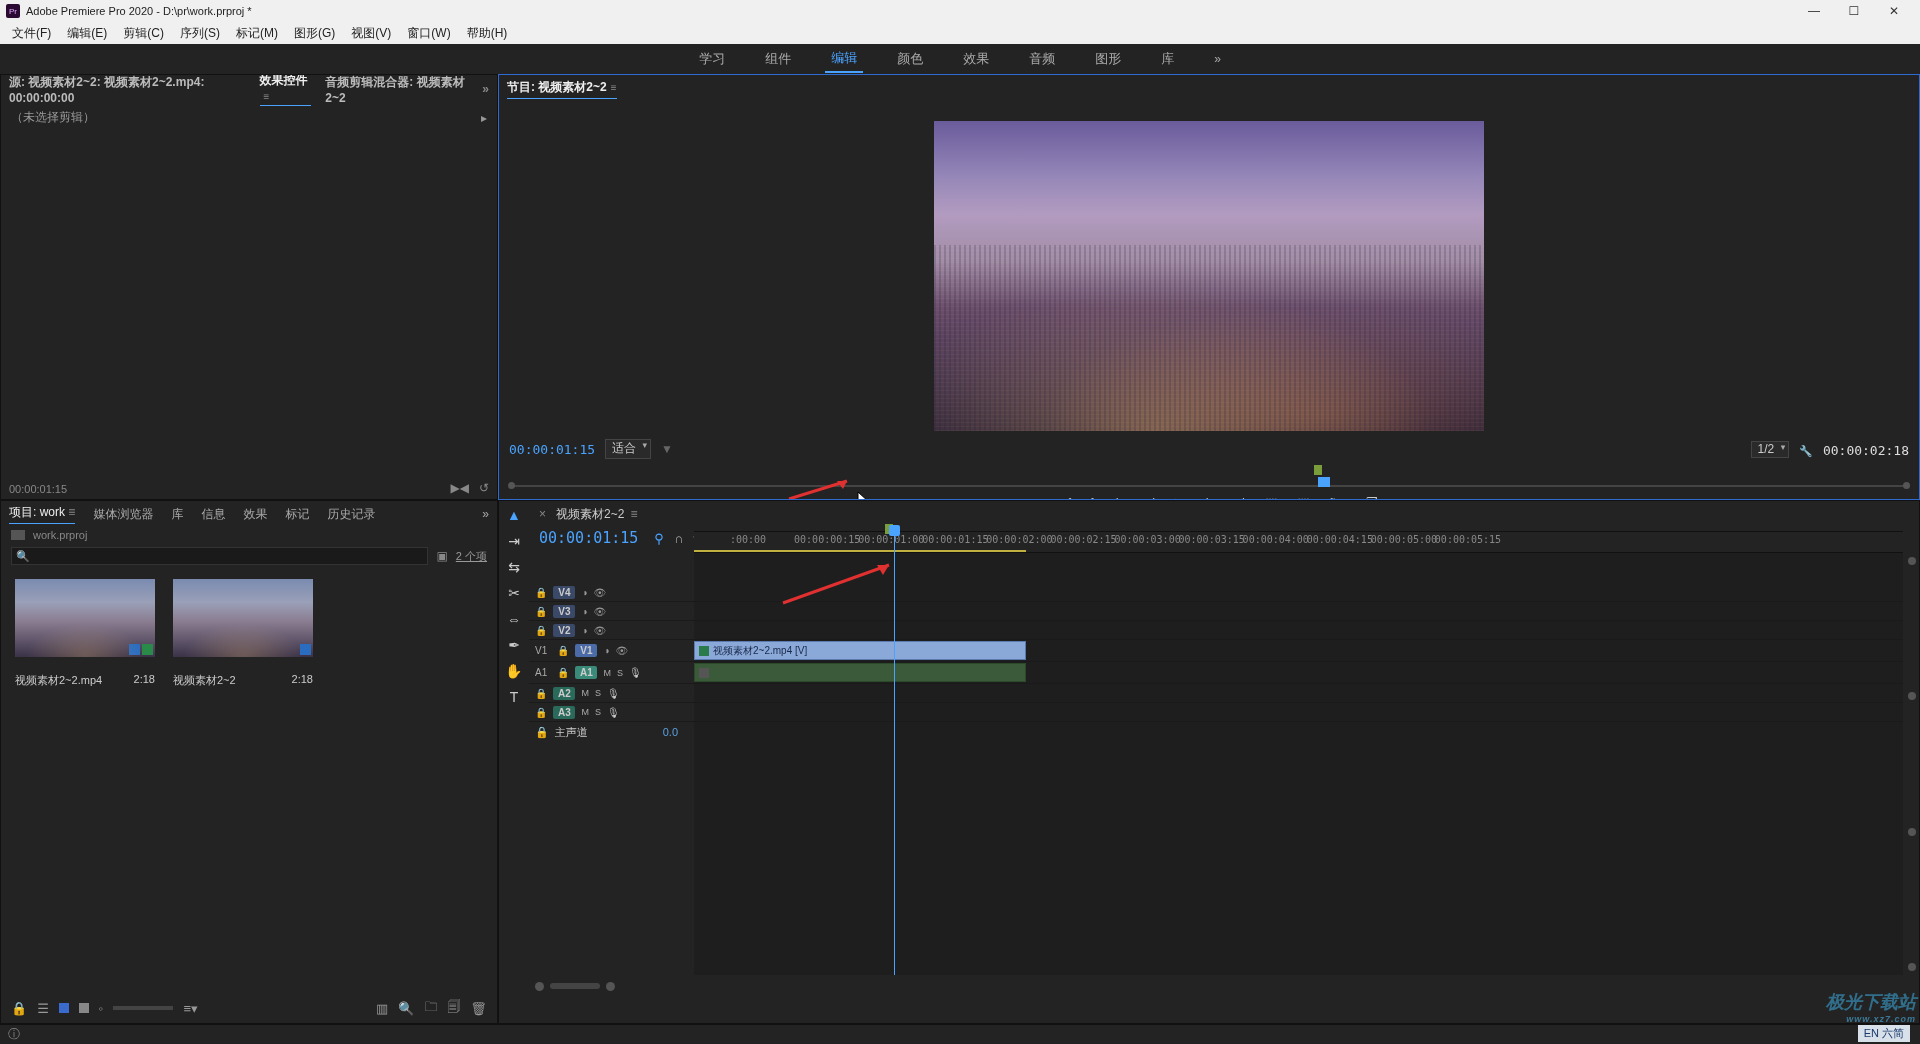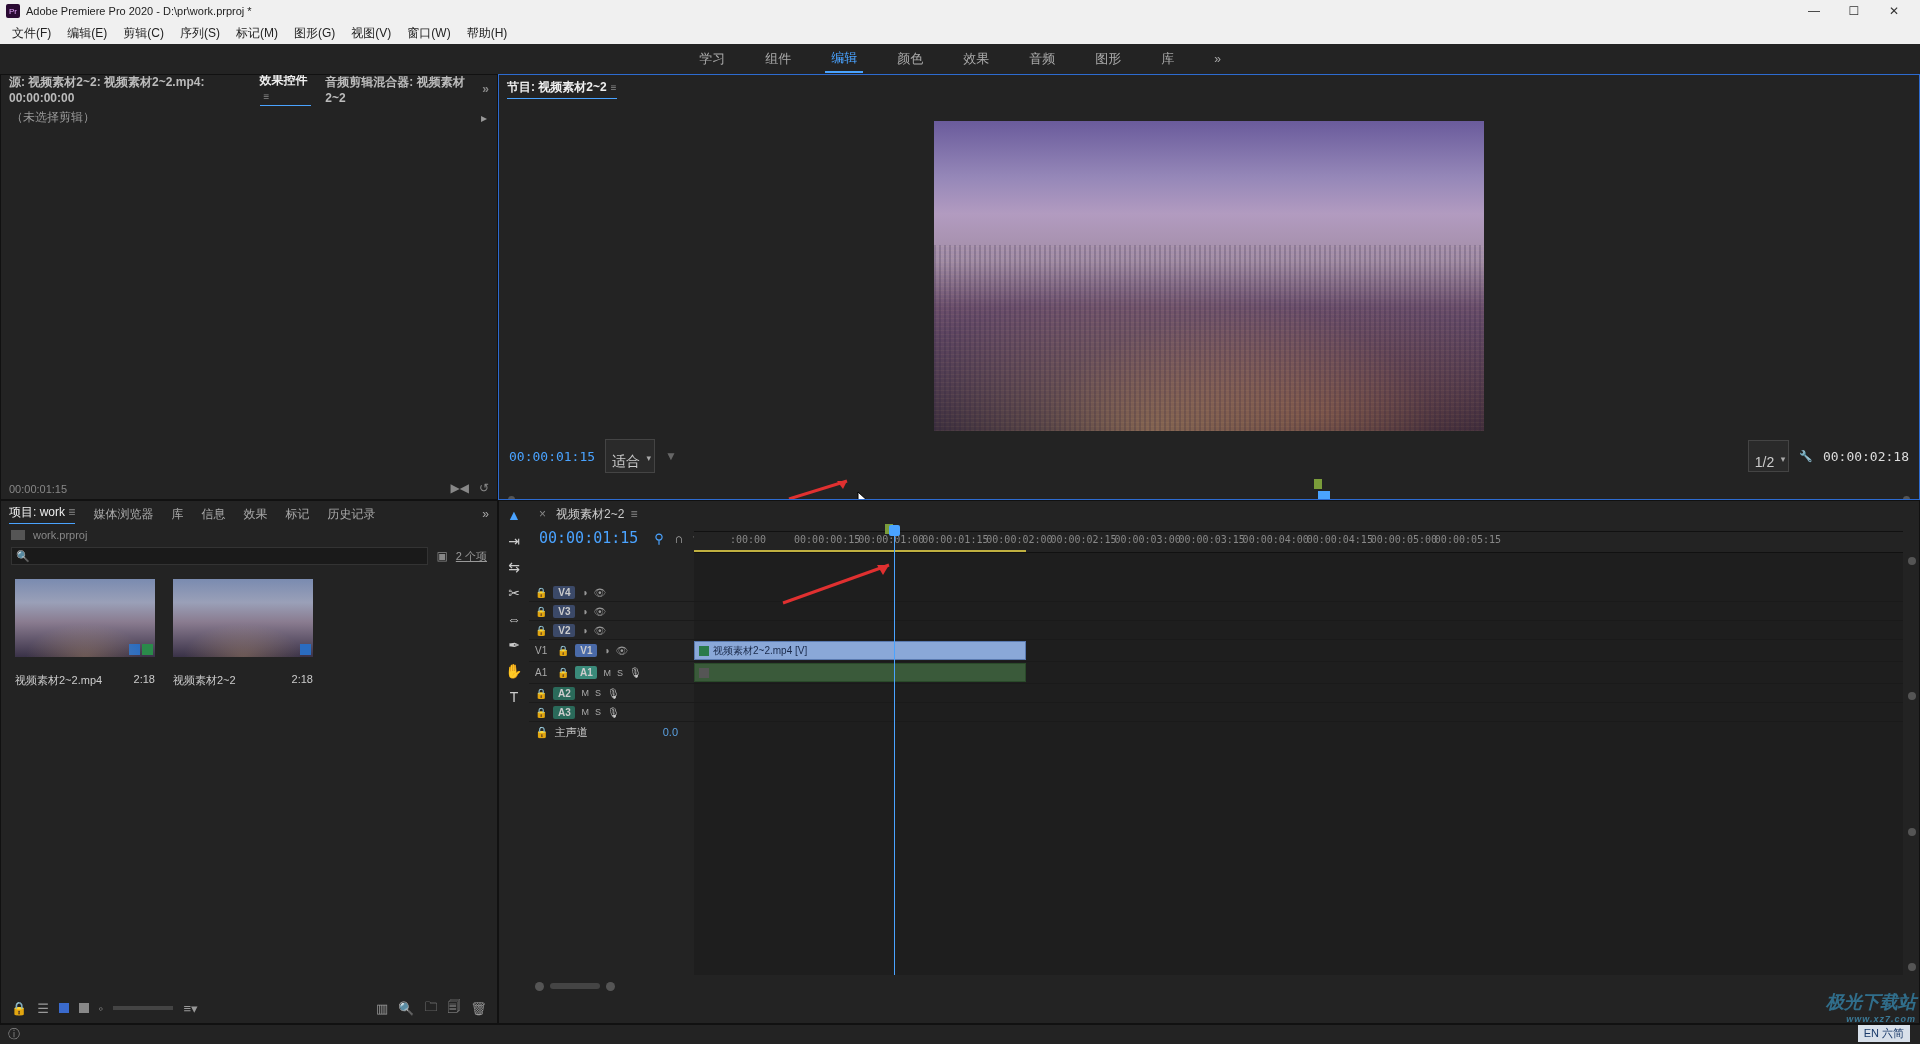--- a/index.html
+++ b/index.html
@@ -25,24 +25,24 @@
 .source-tc { position: absolute; bottom: 4px; left: 8px; color: #888; font-size: 11px; }
 .source-icons { position: absolute; bottom: 4px; right: 8px; display: flex; gap: 10px; color: #888; font-size: 12px; }
 .no-clip { color: #999; font-size: 12px; padding: 6px 10px; display: flex; align-items: center; }
 .no-clip .arrow-r { margin-left: auto; }
 .program .prev-wrap { display: flex; justify-content: center; margin-top: 18px; }
 .program .preview { width: 550px; height: 310px; background: linear-gradient(#6a5b9c 0%, #9587b8 18%, #b29bc0 30%, #a28da6 45%, #6b4f6c 60%, #2c2238 100%); position: relative; overflow: hidden; }
 .program .preview::before { content: ""; position: absolute; bottom: 0; left: 0; right: 0; height: 55%; background: radial-gradient(ellipse at 40% 100%, rgba(255,200,120,0.35), transparent 60%), radial-gradient(ellipse at 70% 90%, rgba(255,150,80,0.25), transparent 50%); }
 .program .preview::after { content: ""; position: absolute; bottom: 0; left: 0; right: 0; height: 60%; background: repeating-linear-gradient(90deg, rgba(40,30,60,0.2) 0 2px, transparent 2px 5px), repeating-linear-gradient(0deg, rgba(255,210,140,0.05) 0 1px, transparent 1px 4px); }
 .prog-lower { display: flex; align-items: center; padding: 4px 10px; gap: 10px; margin-top: 4px; }
 .tc-blue { color: #4aa3ff; font-family: monospace; font-size: 13px; }
-.zoom-sel { background: #2a2a2a; border: 1px solid #444; color: #ccc; font-size: 14px; padding: 13px 14px 1px 6px; position: relative; }
+.zoom-sel { background: #2a2a2a; border: 1px solid #444; color: #ccc; font-size: 12px; padding: 0 14px 1px 6px; position: relative; }
 .zoom-sel::after { content: "▾"; position: absolute; right: 3px; font-size: 9px; color: #aaa; }
 .shield { color: #666; font-size: 12px; }
-.prog-right { margin-left: auto; display: flex; align-items: center; gap: 10px; }
+.prog-right { margin-left: auto; display: flex; align-items: flex-end; gap: 10px; }
 .tc-white { color: #ddd; font-family: monospace; font-size: 13px; }
 .wrench { color: #888; }
 .mini-scrub { height: 24px; margin: 2px 12px 0; position: relative; }
 .mini-scrub .track { position: absolute; top: 20px; left: 0; right: 0; height: 2px; background: #444; }
 .mini-scrub .dot-l, .mini-scrub .dot-r { position: absolute; top: 17px; width: 7px; height: 7px; border-radius: 50%; background: #555; }
 .mini-scrub .dot-l { left: -3px; } .mini-scrub .dot-r { right: -3px; }
 .mini-scrub .marker { position: absolute; top: 0; width: 8px; height: 10px; background: #7a9c3a; }
 .mini-scrub .playhead { position: absolute; top: 12px; width: 12px; height: 10px; background: #4aa3ff; }
 .transport { display: flex; justify-content: center; align-items: center; gap: 20px; height: 26px; color: #ccc; font-size: 13px; }
 .transport .sp { flex: 1; }

